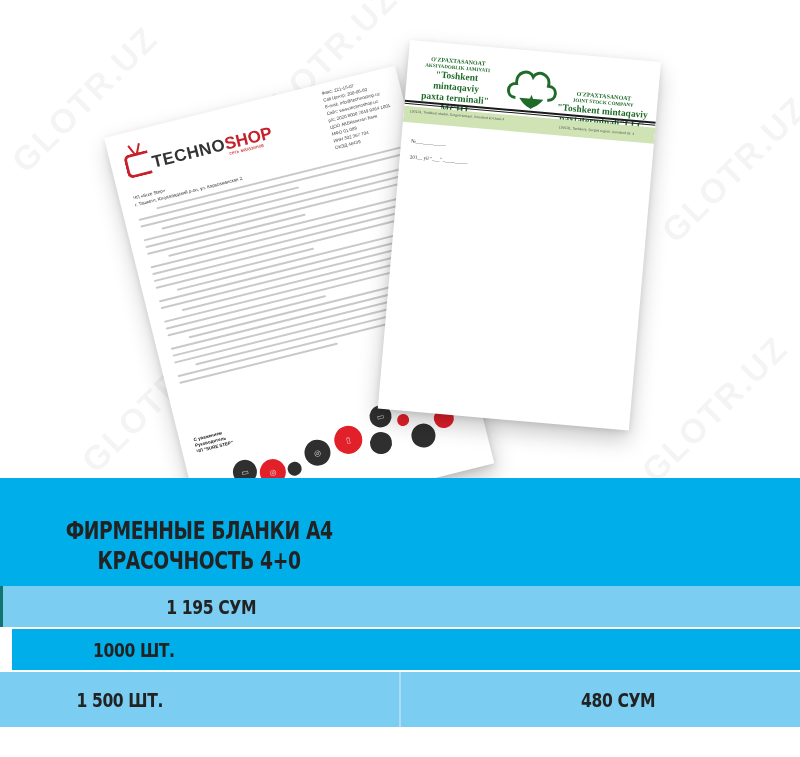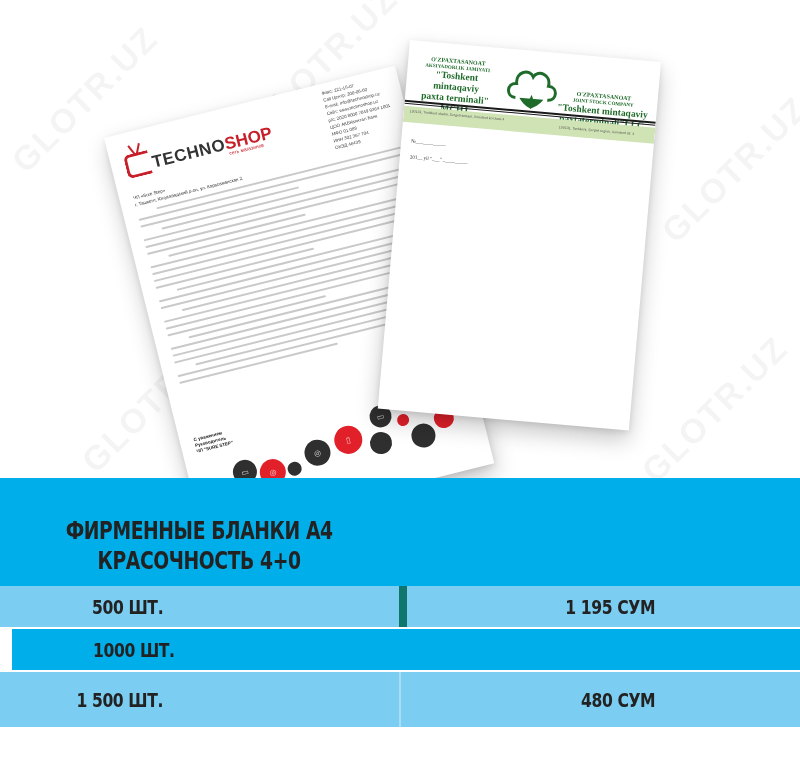--- a/index.html
+++ b/index.html
@@ -68,21 +68,21 @@
   .cell.l { width: 399px; }
   .cell.r { width: 401px; border-left: 2px solid rgba(255,255,255,0.35); box-sizing: border-box; }
   .row.head { top: 0; height: 136px; background: #00aeea; }
   .row.head .cell.r { border-left: 3px solid #bfeaff; }
   .row.light { background: #7bcdf2; }
   .row.dark { background: #00aeea; }
   .row.r1 { top: 108px; height: 41px; }
   .row.r2 { top: 151px; height: 41px; margin-left: 12px; }
   .row.r3 { top: 194px; height: 55px; }
   .row.r4 { top: 237px; height: 42px; }
-  .row.r1 .cell.r { border-left: 8px solid #0f766e; }
+  .row.r1 .cell.r { border-left: 3px solid #0f766e; }
   .head-title { text-align: center; font-size: 24px; line-height: 30px; letter-spacing: -0.5px; transform: scaleX(0.78); }
   .paper-wrap { display: flex; flex-direction: column; align-items: center; transform: scaleX(0.75); margin-left: -40px; }
   .paper-label { font-size: 22px; line-height: 24px; }
   .paper-value { font-size: 48px; line-height: 50px; letter-spacing: -1px; }
   .qty { position: absolute; right: 236px; font-size: 20px; letter-spacing: -0.5px; transform: scaleX(0.78); transform-origin: right center; white-space: nowrap; }
   .price { position: absolute; right: 145px; font-size: 20px; letter-spacing: -0.5px; transform: scaleX(0.78); transform-origin: right center; white-space: nowrap; }
 </style>
 </head>
 <body>
 
@@ -198,23 +198,20 @@
   <div class="row head">
     <div class="cell l">
       <div class="head-title">
         <div>ФИРМЕННЫЕ БЛАНКИ  А4</div>
         <div>КРАСОЧНОСТЬ 4+0</div>
       </div>
     </div>
   </div>
 
   <div class="row light r1">
-    <div class="cell l">
-        <span class="qty">500 ШТ.</span>
-      </div>
     <div class="cell r">
         <span class="price">1 195 СУМ</span>
       </div>
   </div>
   <div class="row dark r2">
     <div class="cell l">
         <span class="qty">1000 ШТ.</span>
       </div>
   </div>
   <div class="row light r3">

